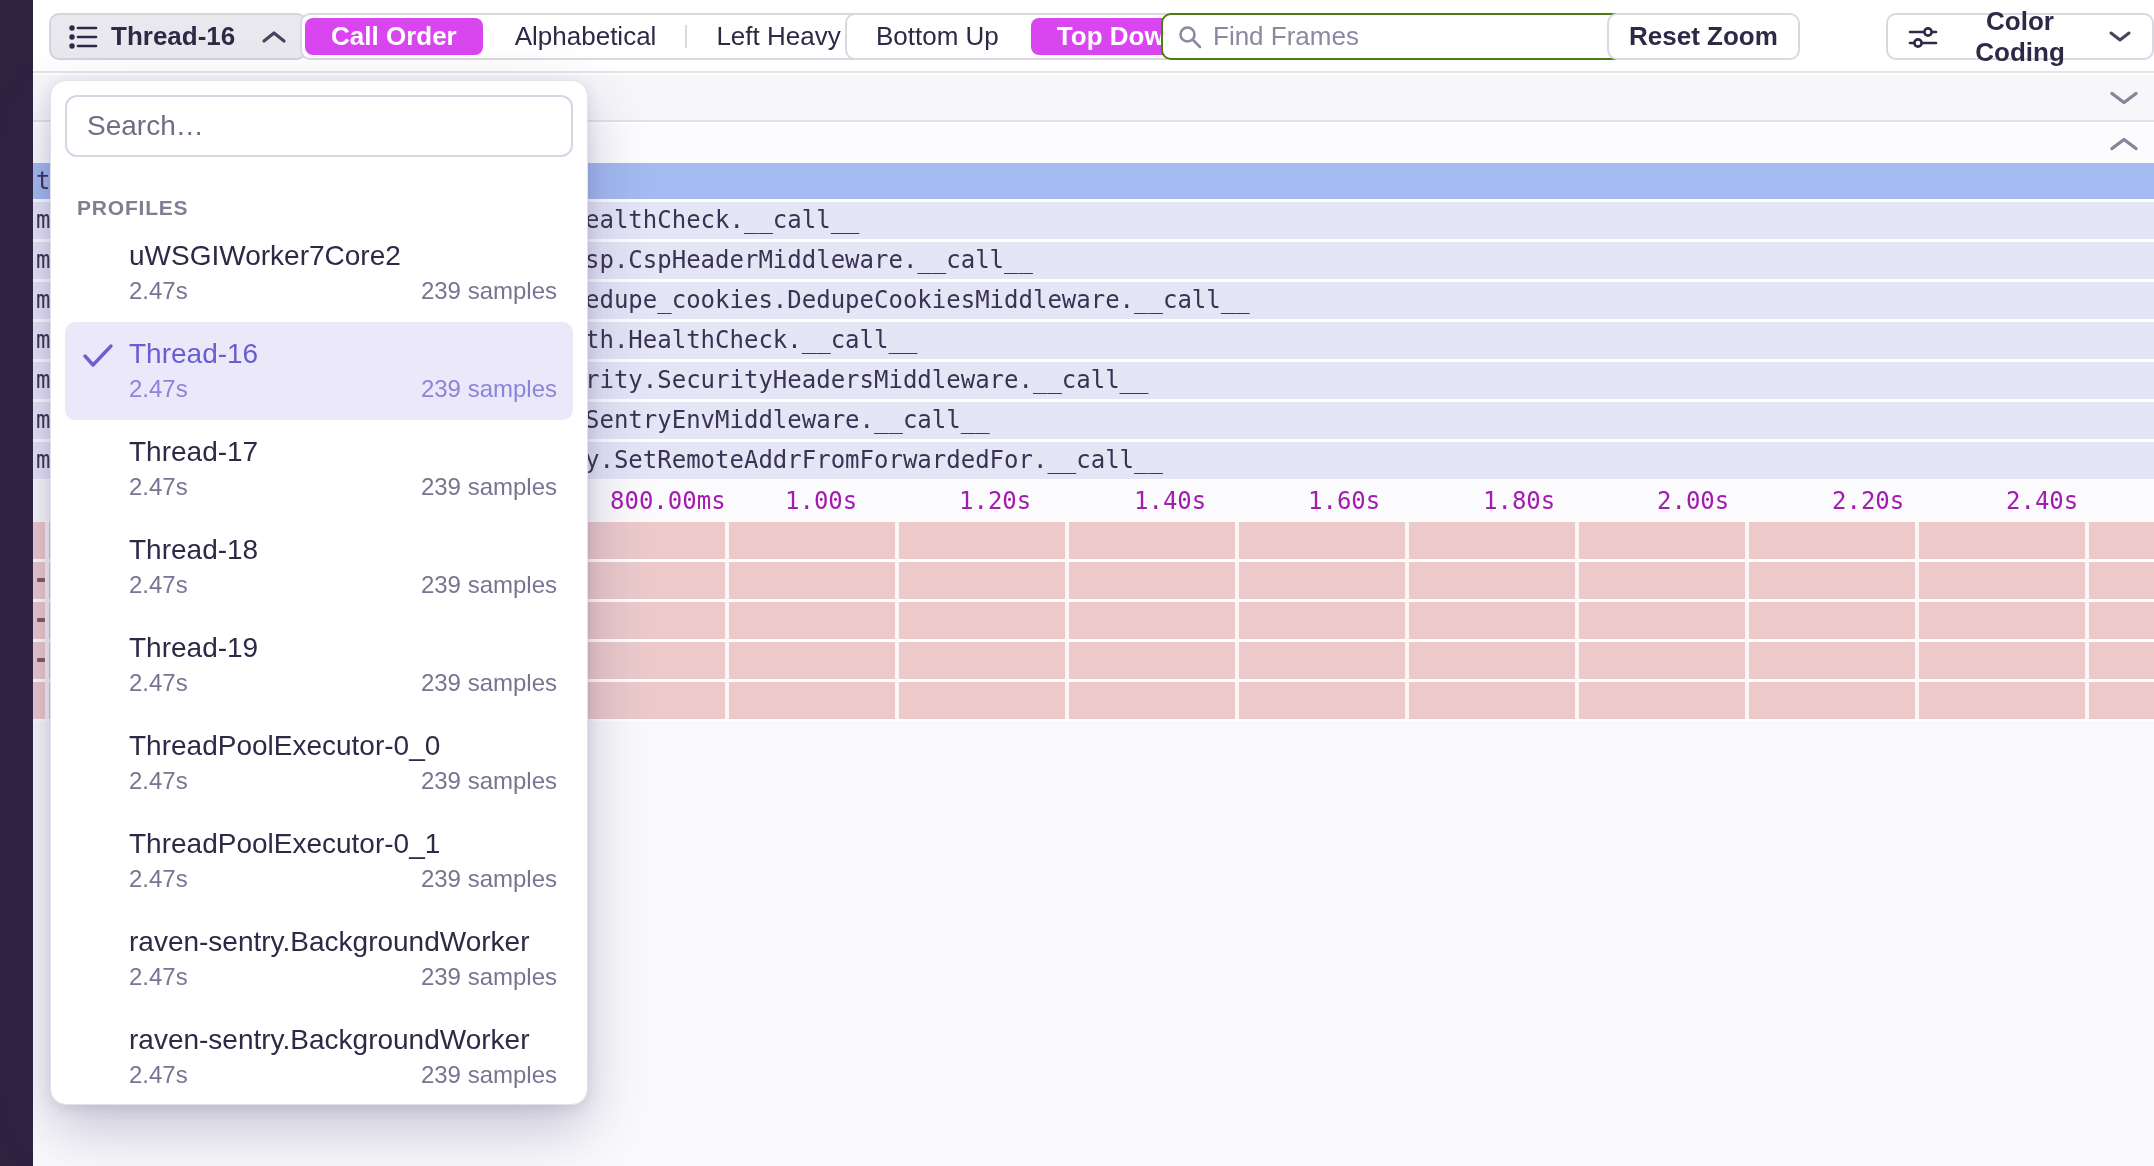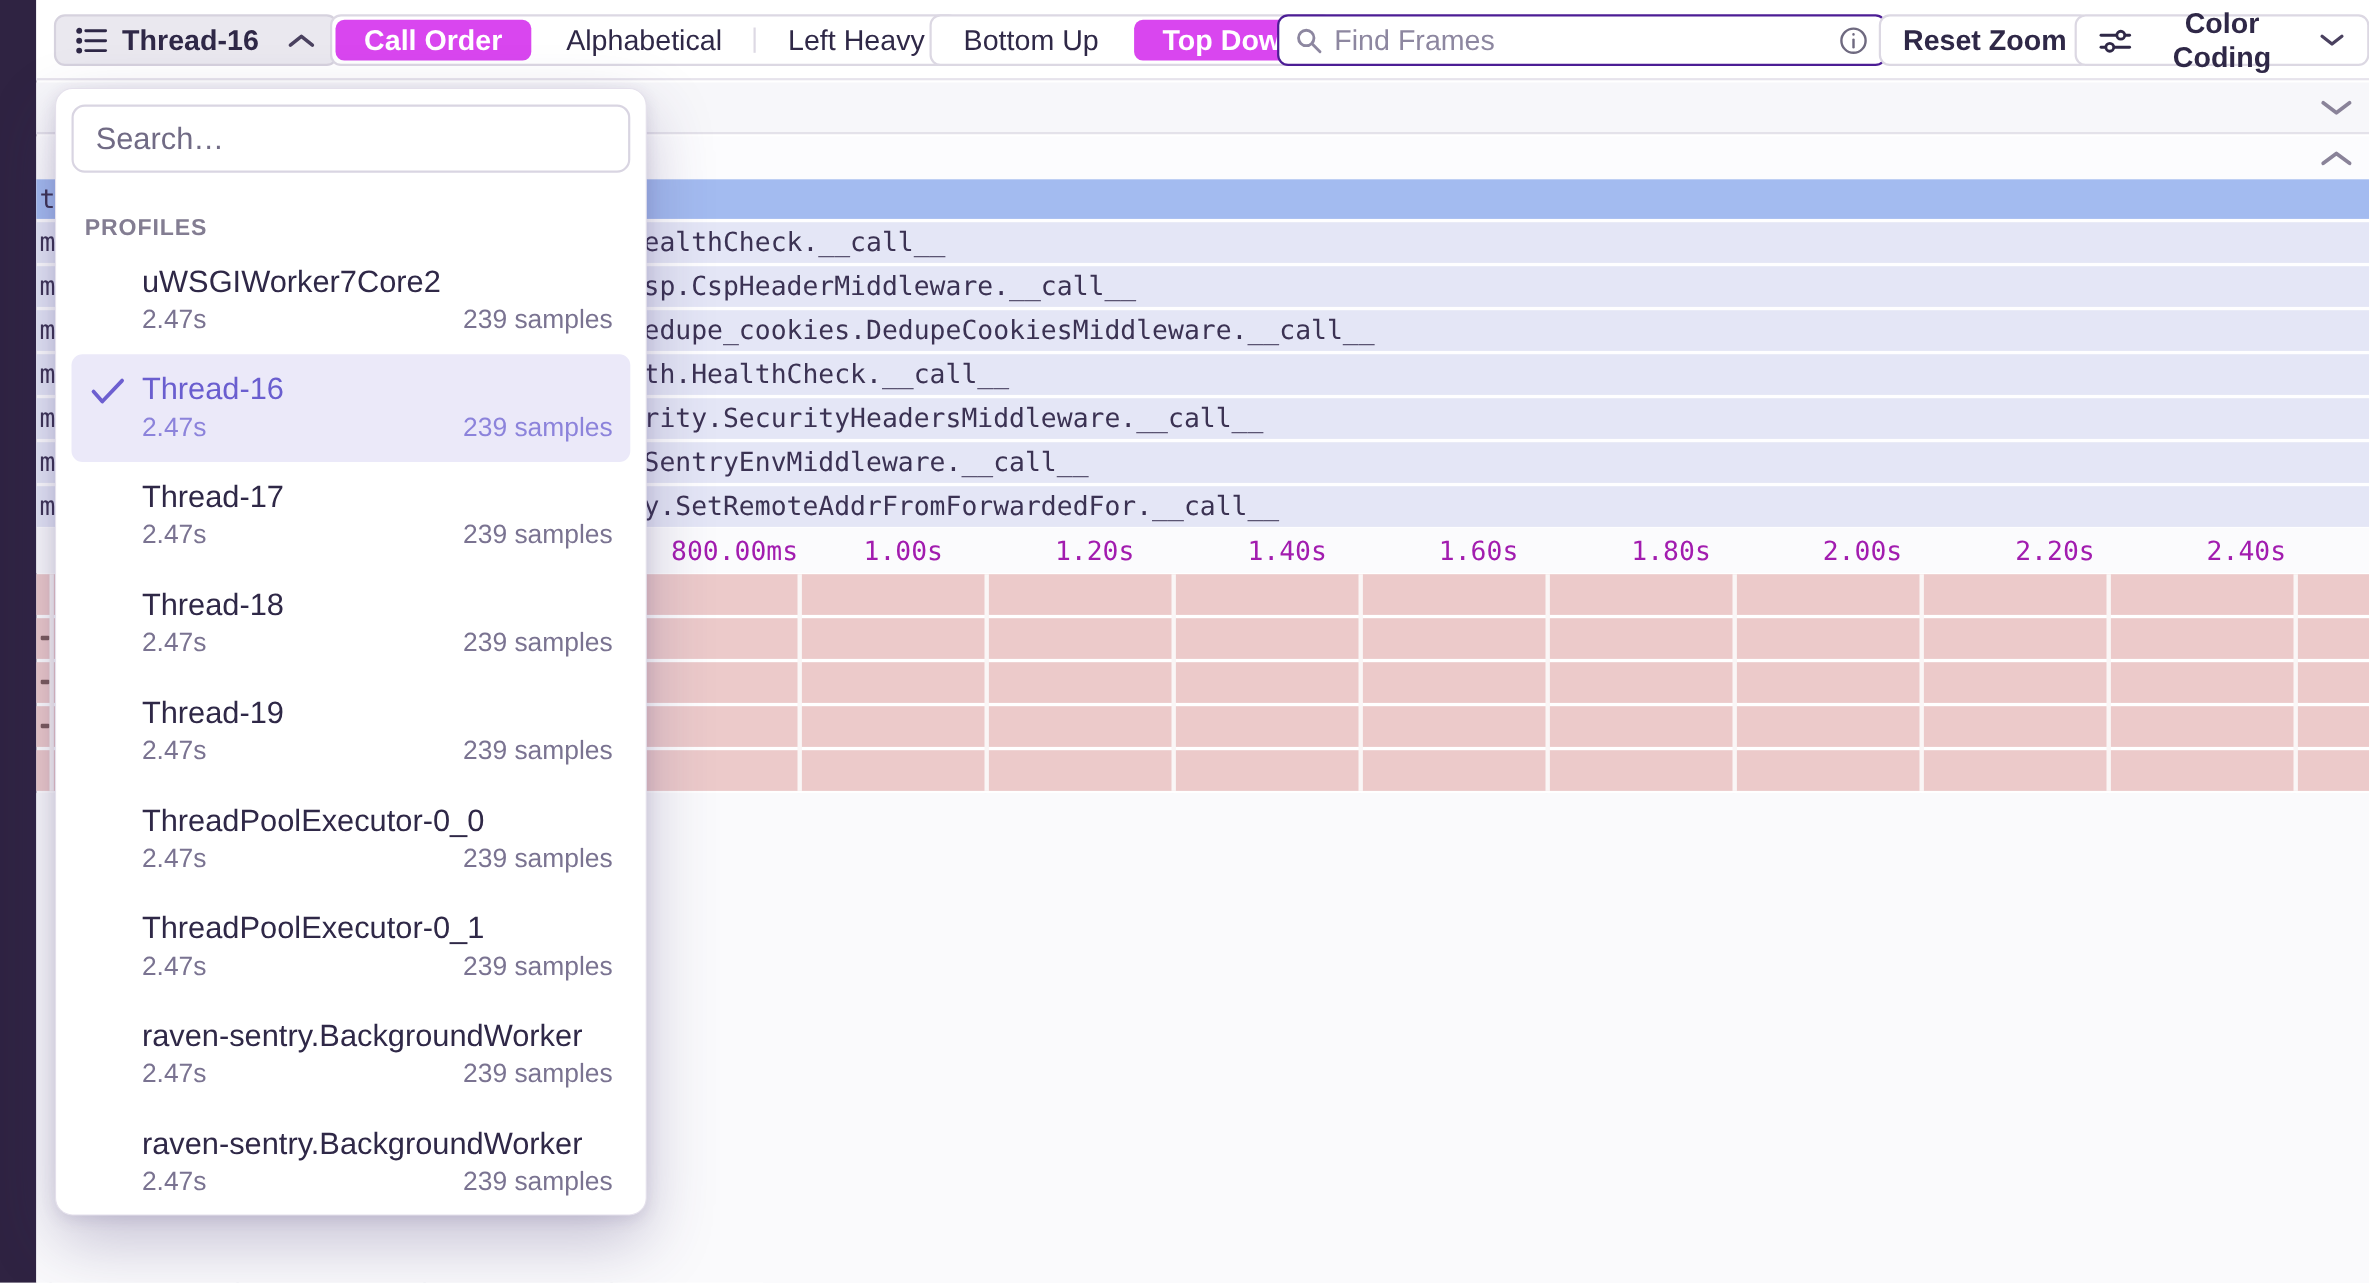--- a/index.html
+++ b/index.html
@@ -17,25 +17,25 @@
     font-size:26px; font-weight:700; color:#2F2847; cursor:pointer; }
   #thread-trigger { left:16px; background:#EAE8EF; border-color:#D6D2DE; gap:12px; padding:0 18px; }
   .seg { position:absolute; top:13px; height:47px; display:flex; align-items:stretch;
     background:#fff; border:2px solid #DCD8E3; border-radius:10px; padding:0; overflow:hidden; }
   .seg-btn { border:none; background:transparent; font-family:inherit; font-size:26px; font-weight:500;
     color:#2F2847; padding:0 26px; margin:3px; border-radius:8px; cursor:pointer; white-space:nowrap; }
   .seg-btn.selected { background:#d946ef; color:#fff; font-weight:700; }
   .seg-div { width:2px; background:#DDD9E4; margin:10px 0; }
   #order-seg { left:267px; }
   #direction-seg { left:812px; }
-  #find-wrap { left:1128px; top:13px; width:554px; height:47px; border:2px solid #4c1d95; border-radius:10px;
+  #find-wrap { left:1128px; top:13px; width:554px; height:47px; border:2px solid #4d7c0f; border-radius:10px;
     background:#fff; display:flex; align-items:center; padding:0 14px; gap:10px; }
   #find-input { flex:1; border:none; outline:none; font-family:inherit; font-size:26px; color:#2F2847; min-width:0; }
   #find-input::placeholder { color:#8D87A0; }
-  #reset-zoom { left:1675px;text-align:right; }
+  #reset-zoom { left:1574px;text-align:right; }
   #color-coding { left:1853px; }
 
   
   #band-top { left:33px; top:75px; width:2121px; height:47px; background:#F7F7FA; border-bottom:2px solid #E4E2EA; }
   #band-bottom { left:33px; top:124px; width:2121px; height:39px; background:#FCFCFE; }
   .band-chevron { position:absolute; right:14px; top:50%; transform:translateY(-50%); cursor:pointer; }
 
   
   #flame-area { left:33px; top:163px; width:2121px; height:317px; background:#FEFEFF; }
   .flame-row { position:absolute; left:0; right:0; font-family:"DejaVu Sans Mono", monospace;

